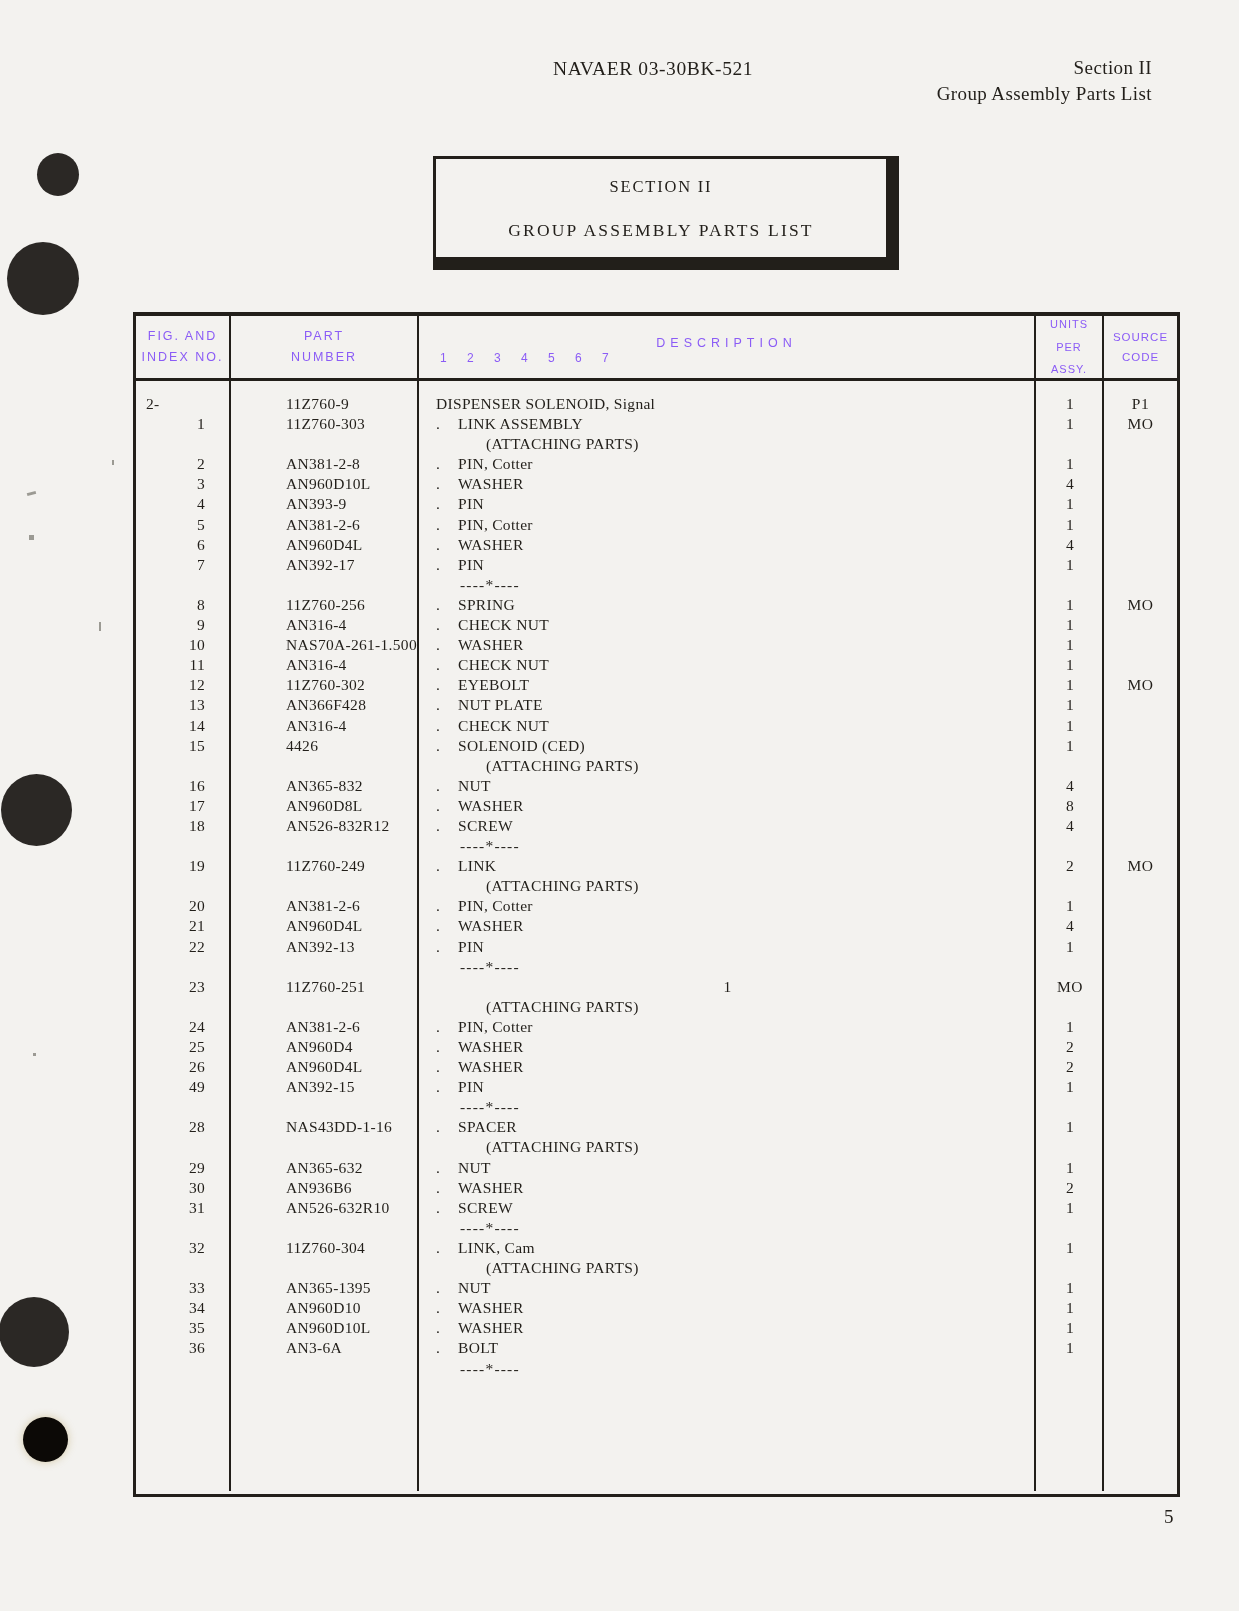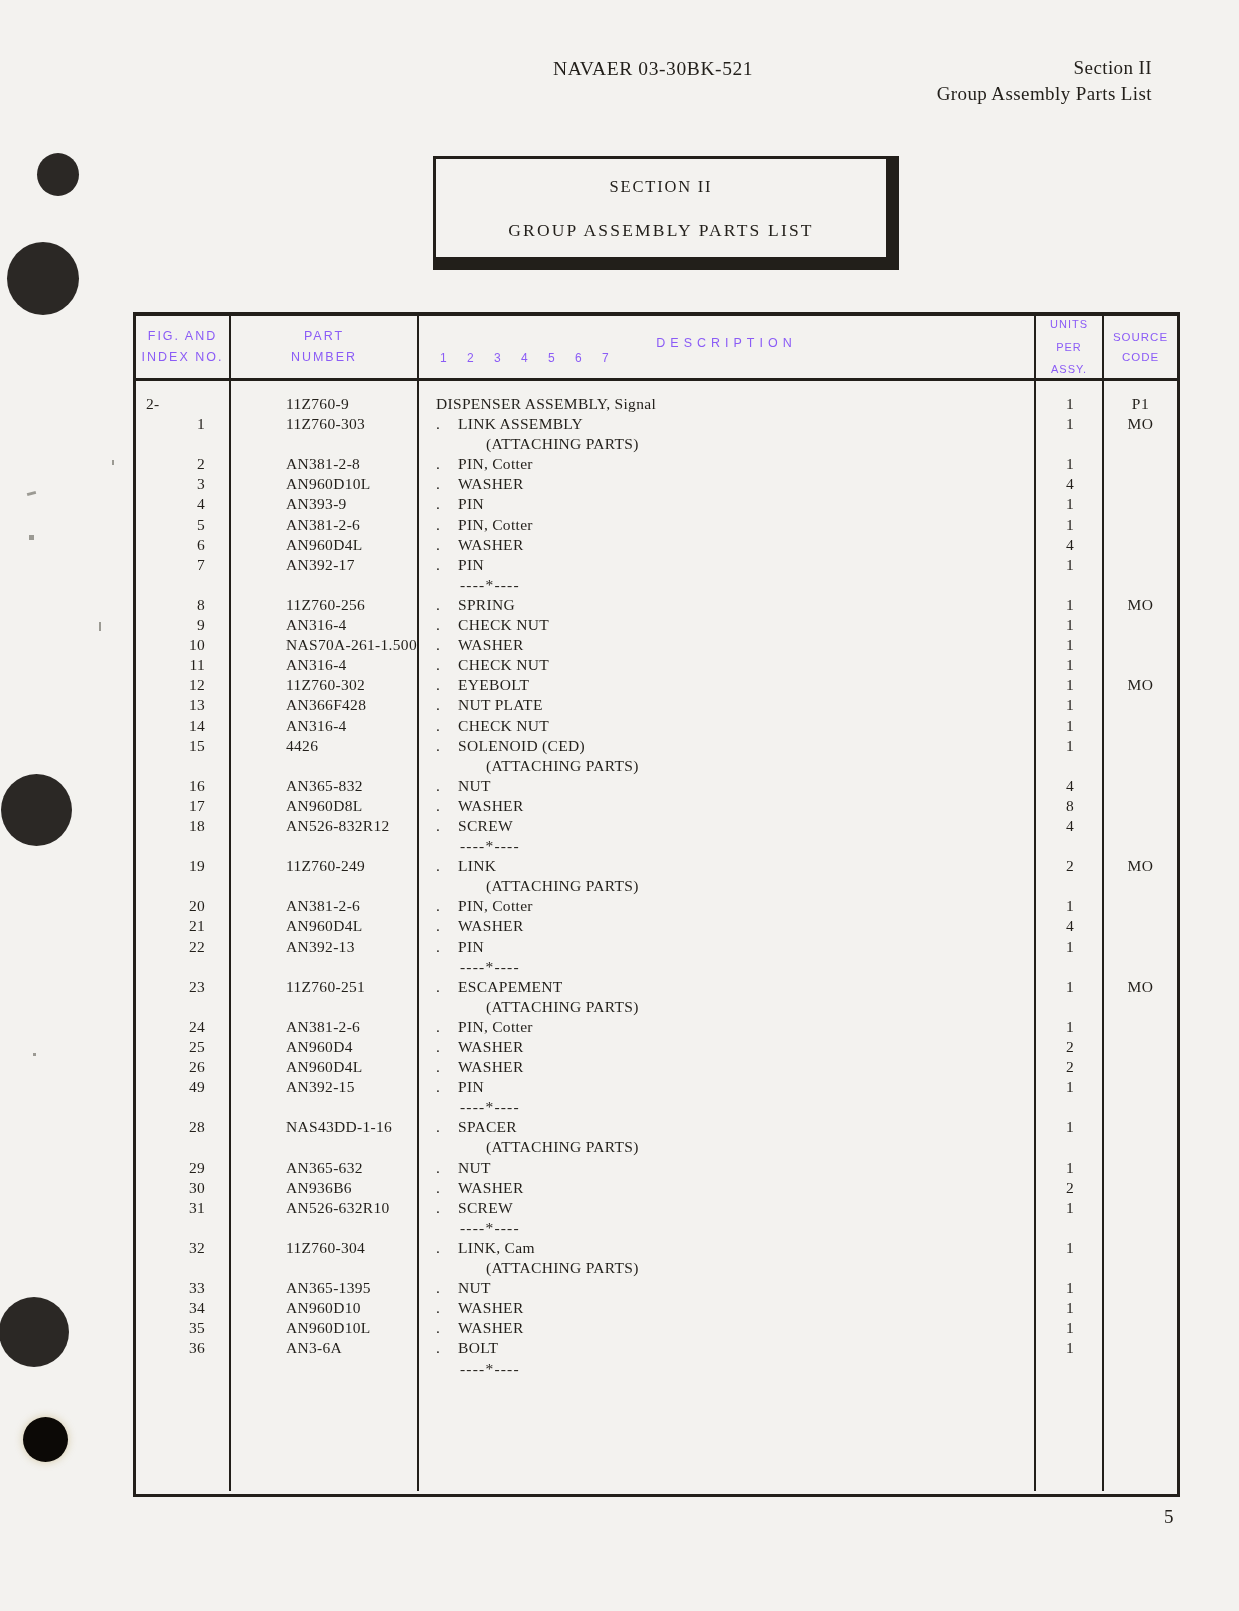--- a/index.html
+++ b/index.html
@@ -127,21 +127,21 @@
     <div class="vline vl-1"></div>
     <div class="vline vl-2"></div>
     <div class="vline vl-3"></div>
     <div class="vline vl-4"></div>
   <div class="row">
     <div class="cell c-fig">
       <span class="fig">2-</span>
       <span class="idx"></span>
     </div>
     <div class="cell c-part">11Z760-9</div>
-    <div class="cell c-desc t-main">DISPENSER ASSEMBLY, Signal</div>
+    <div class="cell c-desc t-main">DISPENSER SOLENOID, Signal</div>
     <div class="cell c-units">1</div>
     <div class="cell c-src">P1</div>
   </div>
       <div class="row">
     <div class="cell c-fig">
       <span class="fig"></span>
       <span class="idx">1</span>
     </div>
     <div class="cell c-part">11Z760-303</div>
     <div class="cell c-desc t-item"><span class="d-dot">.</span><span>LINK ASSEMBLY</span></div>
@@ -417,21 +417,20 @@
     <div class="cell c-desc t-sep">----*----</div>
     <div class="cell c-units"></div>
     <div class="cell c-src"></div>
   </div>
       <div class="row">
     <div class="cell c-fig">
       <span class="fig"></span>
       <span class="idx">23</span>
     </div>
     <div class="cell c-part">11Z760-251</div>
-    <div class="cell c-desc t-item"><span class="d-dot">.</span><span>ESCAPEMENT</span></div>
     <div class="cell c-units">1</div>
     <div class="cell c-src">MO</div>
   </div>
       <div class="row">
     <div class="cell c-fig">
       <span class="fig"></span>
       <span class="idx"></span>
     </div>
     <div class="cell c-part"></div>
     <div class="cell c-desc t-attach">(ATTACHING PARTS)</div>

